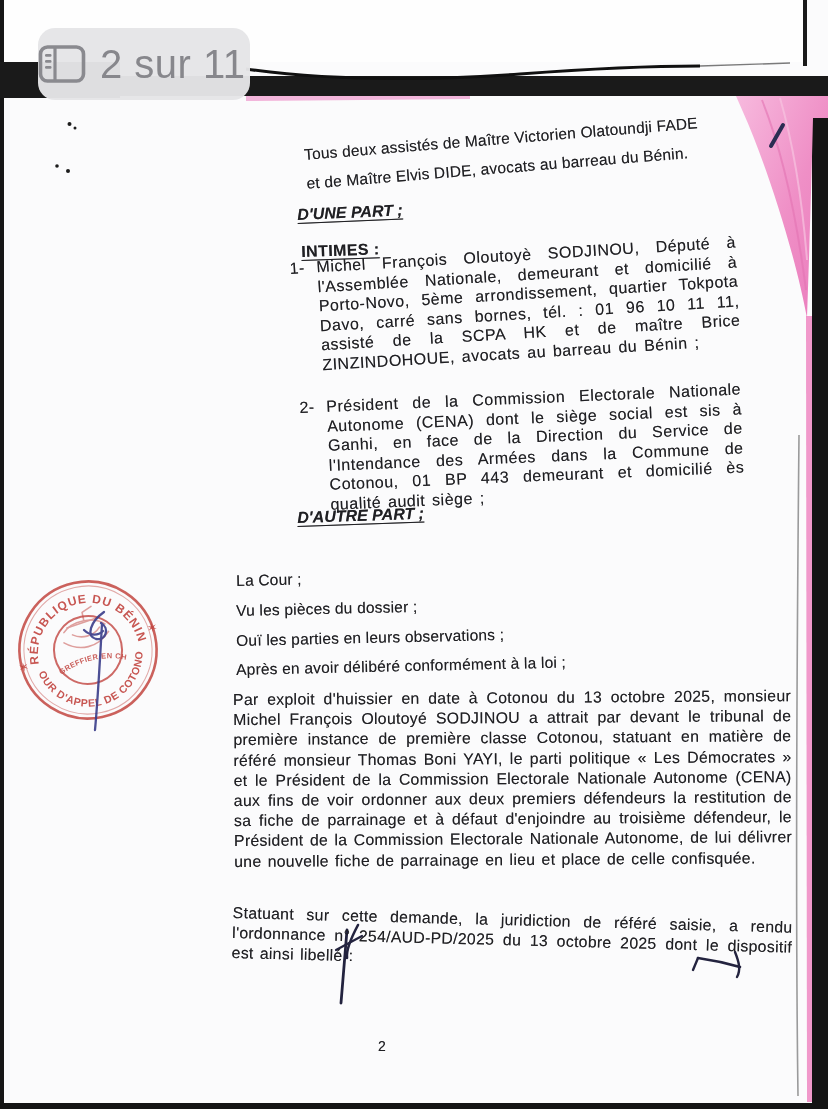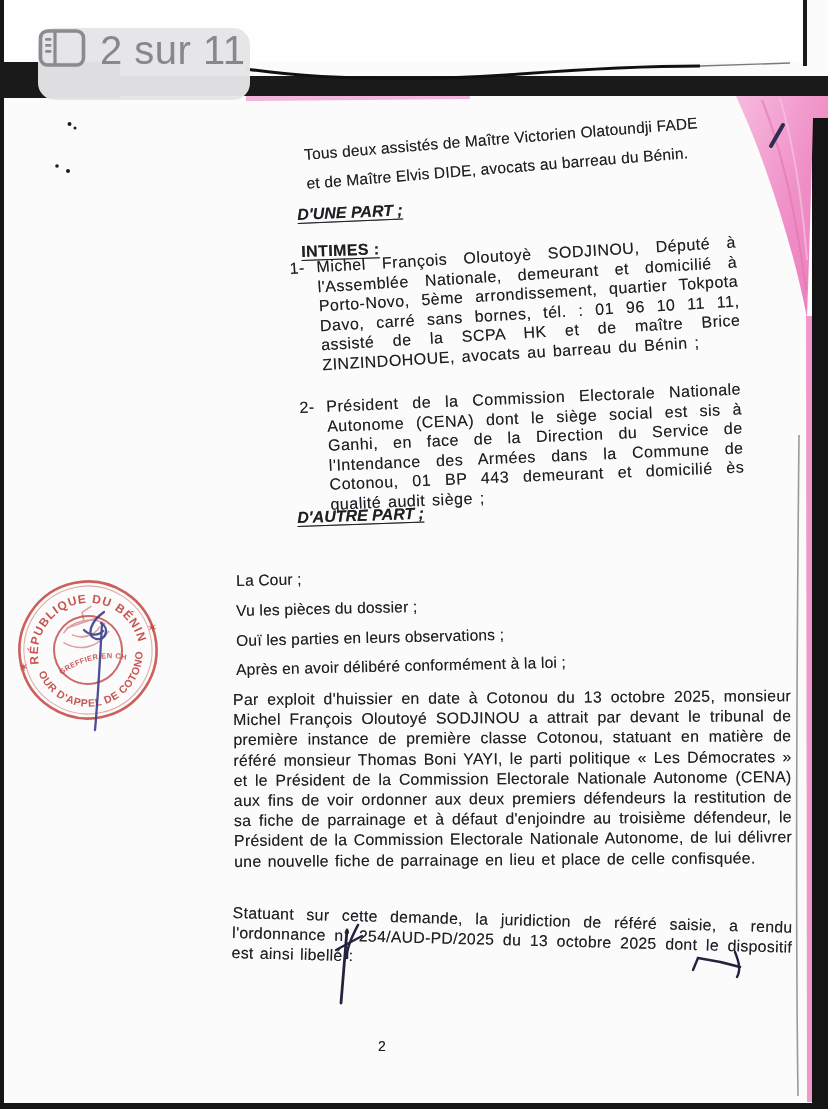--- a/index.html
+++ b/index.html
@@ -17,21 +17,21 @@
   #band-top{left:0;top:76px;width:828px;height:20px;background:#1a1a1a;}
   #block-topleft{left:0;top:62px;width:120px;height:36px;background:#1a1a1a;}
   #band-right{left:812px;top:110px;width:16px;height:999px;background:#141414;}
   #vline-topright{left:803px;top:0;width:4px;height:66px;background:#1a1a1a;}
   #strip-topwhite{left:4px;top:0;width:799px;height:62px;background:#fefefe;}
 
   
   #page-badge{
     left:38px;top:28px;width:212px;height:72px;border-radius:17px;
     background:rgba(229,229,231,.97);
-    display:flex;justify-content:flex-start;
+    display:flex;align-items:center;justify-content:flex-start;
     box-sizing:border-box;gap:14px;z-index:50;
   }
   #page-badge .label{
     font-size:40px;color:#87878c;font-weight:500;letter-spacing:.5px;
   }
 
   
   .doctext{
     color:#1f1f23;
     text-shadow:0 0 .5px rgba(25,25,25,.55);

